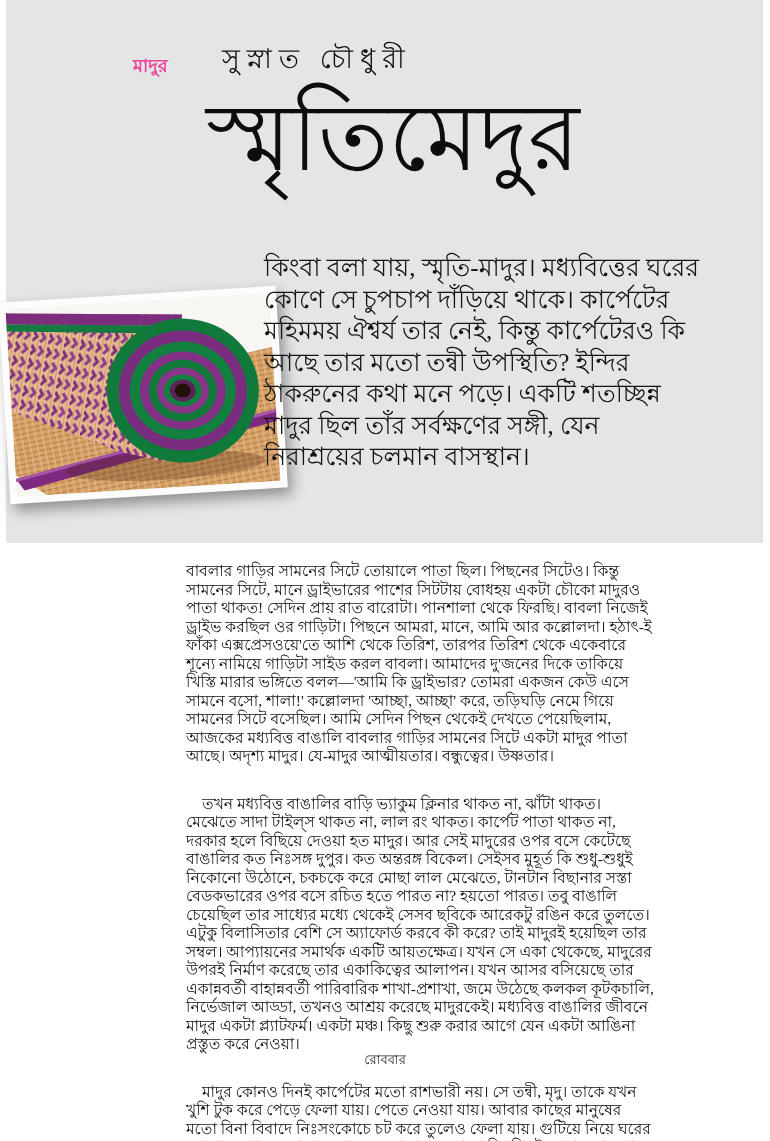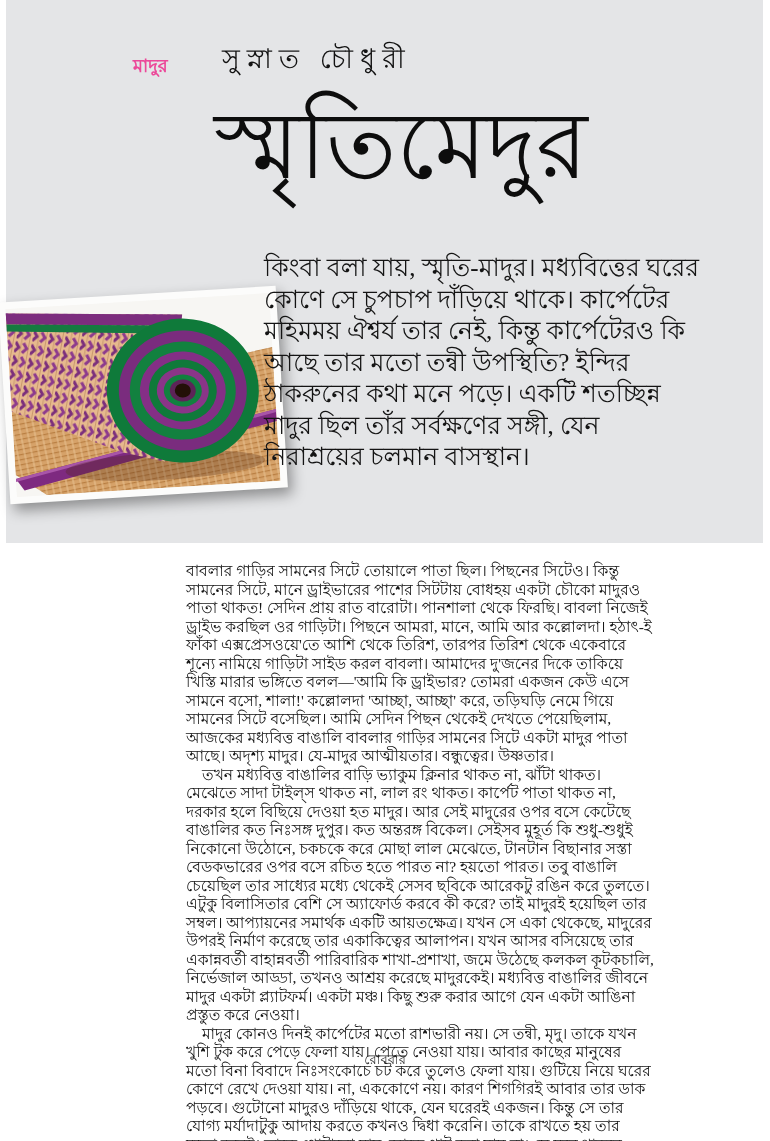--- a/index.html
+++ b/index.html
@@ -13,40 +13,40 @@
   }
   .kicker{
     position:absolute;left:133px;top:55px;font-size:18px;line-height:22px;
     color:#ec4899;font-weight:600;font-family:"Liberation Serif", serif;
   }
   .author{
     position:absolute;left:222px;top:42px;font-size:27px;line-height:34px;
     letter-spacing:7px;color:#121212;
   }
   .title{
-    position:absolute;left:206px;top:84px;margin:8px;font-size:94px;line-height:108px;
+    position:absolute;left:206px;top:84px;margin:0;font-size:94px;line-height:108px;
     font-weight:500;color:#0d0d0d;white-space:nowrap;
   }
   .standfirst{
     position:absolute;left:264px;top:252px;width:438px;margin:0;
     font-size:25px;line-height:31.5px;color:#141414;
   }
   .photo-frame{
     position:absolute;left:4px;top:294px;width:264px;height:188px;
     padding:7px;background:#fcfcfb;
     transform:rotate(-3.5deg);transform-origin:50% 50%;
     box-shadow:4px 7px 14px rgba(0,0,0,0.38);
   }
   .photo-frame svg{display:block;background:#f7f6f3;}
   .article-body{
     position:absolute;left:186px;top:562px;width:468px;
     font-size:15.5px;line-height:18.5px;color:#131313;text-align:left;
   }
   .article-body p{margin:0;}
-  .article-body p.indent{text-indent:16px;}
+  .article-body p.indent{text-indent:16px;margin-top:29px;}
   .footer-mag{
     position:absolute;left:0;top:1052px;width:770px;text-align:center;
     font-size:13px;line-height:16px;color:#2a2a2a;
   }
   .footer-num{
     position:absolute;left:0;top:1066px;width:770px;text-align:center;
     font-size:28px;line-height:34px;color:#9b9da1;
   }
 </style>
 </head>

